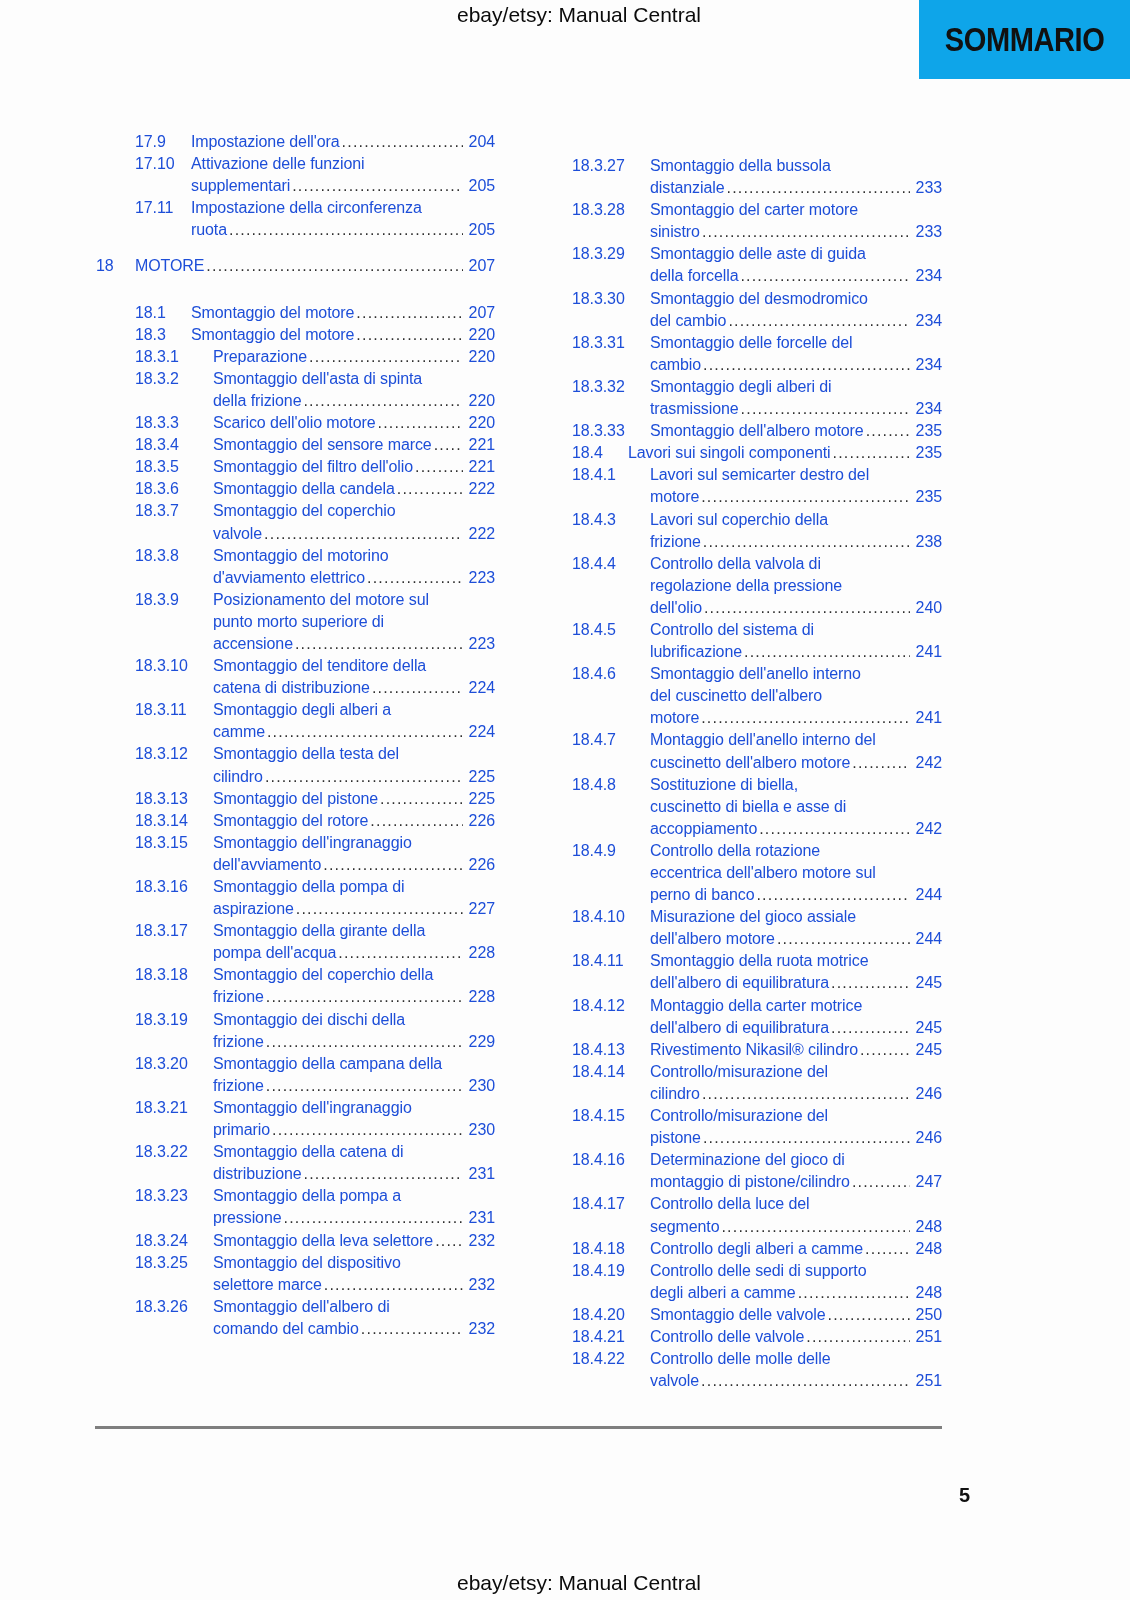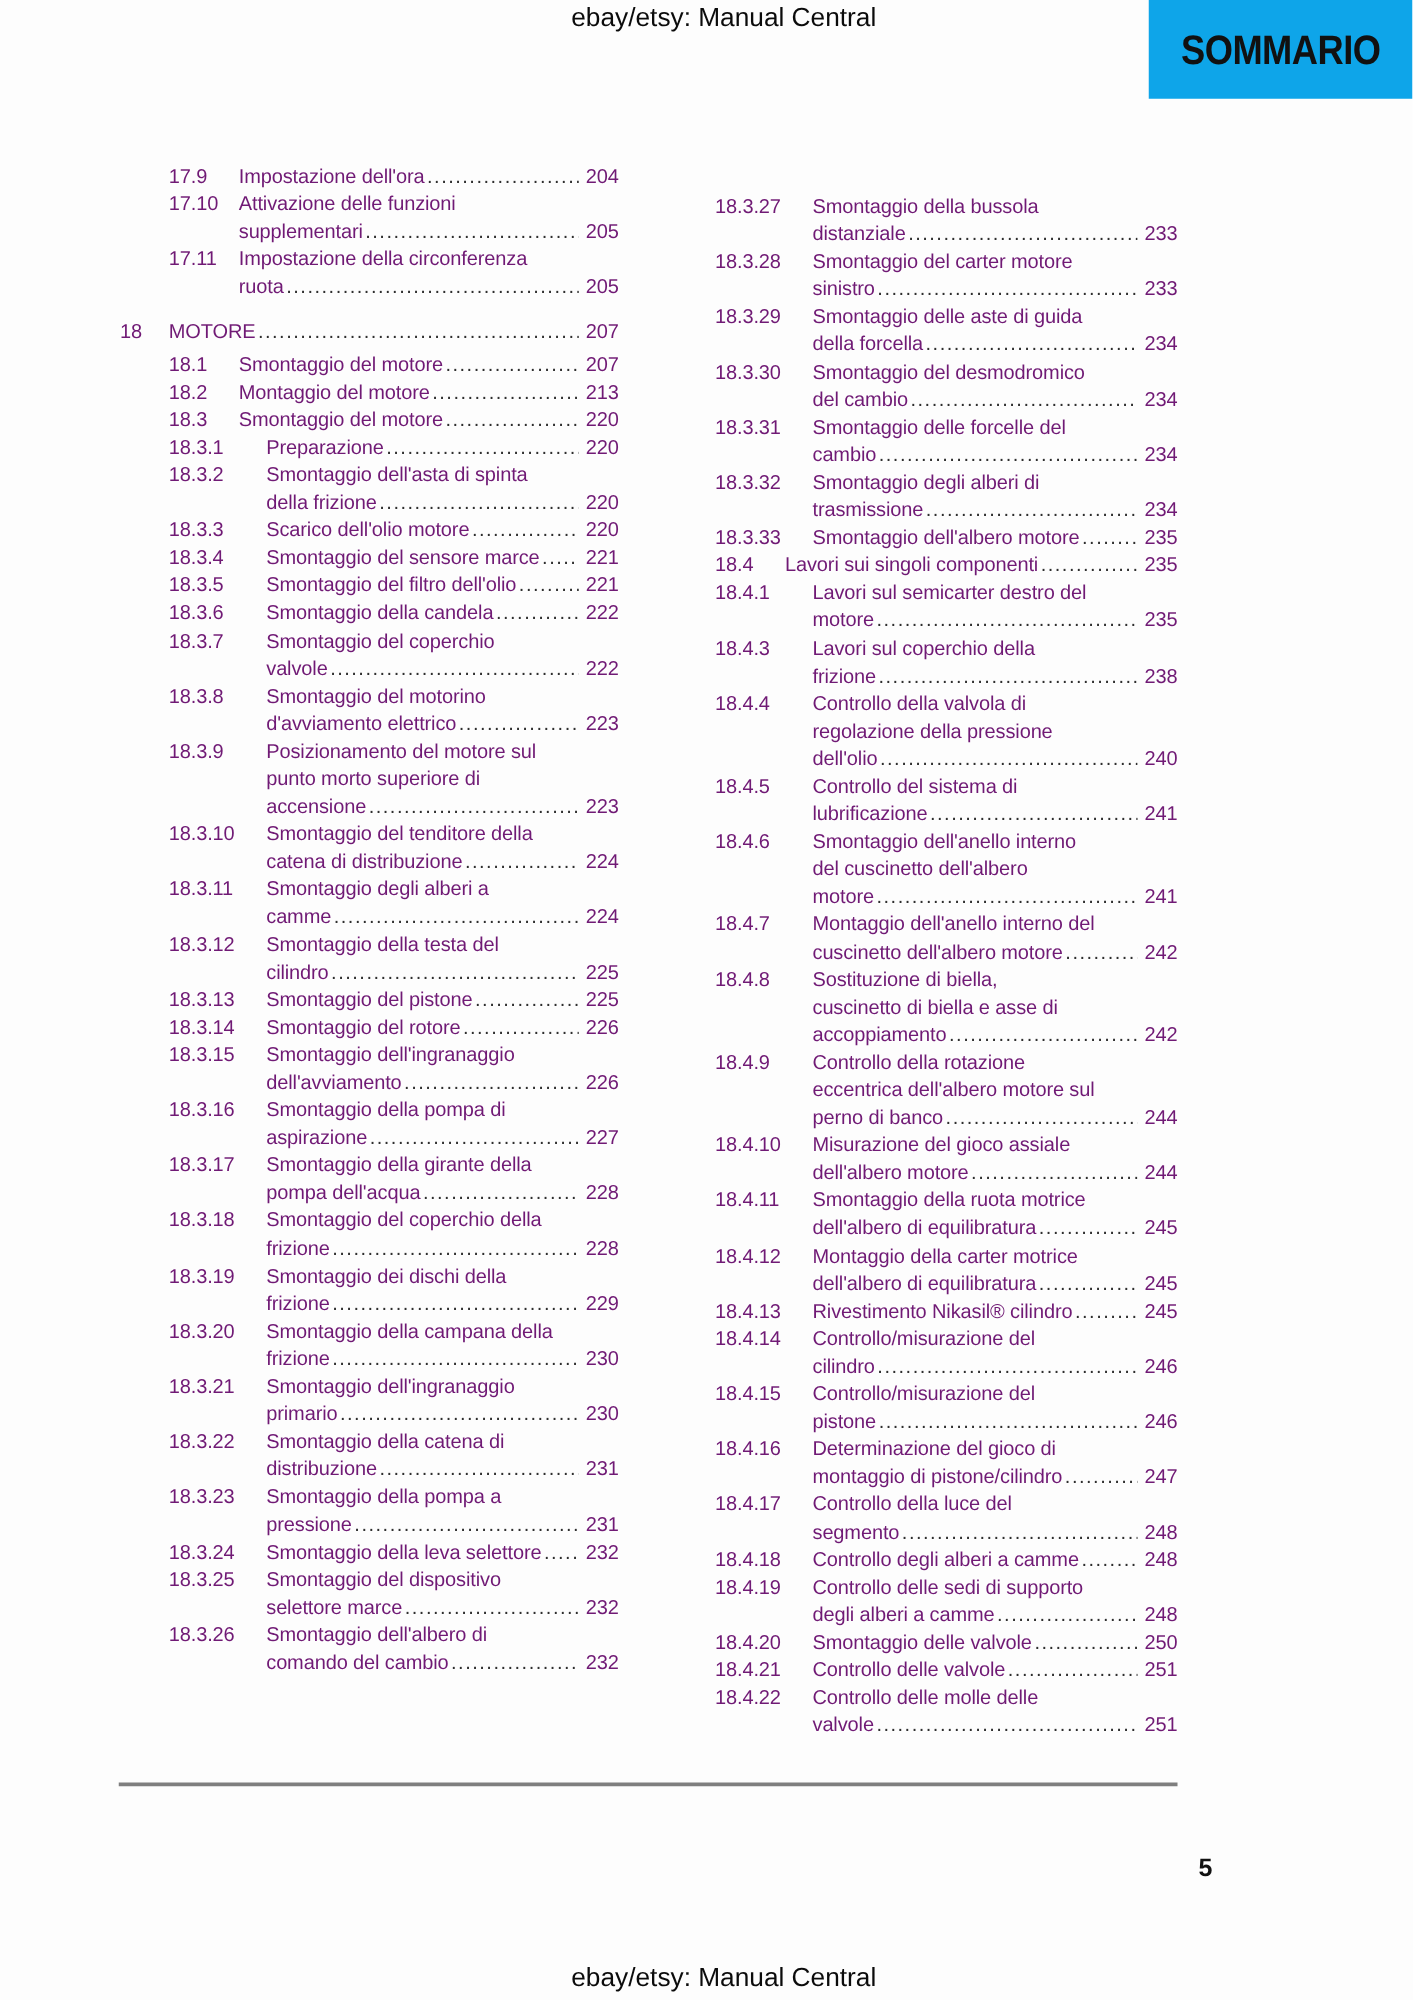--- a/index.html
+++ b/index.html
@@ -34,28 +34,28 @@
     letter-spacing: -0.5px;
     transform: scaleX(0.88);
     white-space: nowrap;
   }
   .toc-col {
     position: absolute;
     top: 131px;
     font-size: 16px;
     line-height: 22.1px;
     letter-spacing: -0.1px;
-    color: #701a75;
+    color: #1d4ed8;
   }
   .col-left  { left: 135px; width: 360px; }
   .col-right { left: 572px; width: 370px; margin-top: 24px; }
   .entry { display: flex; }
   .entry .num  { flex: 0 0 auto; }
   .entry .body { flex: 1 1 auto; min-width: 0; }
-  .lvl1 { margin: 14px 0 4px -39px; }
+  .lvl1 { margin: 14px 0 24px -39px; }
   .lvl1 .num { width: 39px; }
   .lvl2 .num { width: 56px; }
   .lvl3 .num { width: 78px; }
   .tline { white-space: nowrap; }
   .lastline { display: flex; align-items: baseline; }
   .lastline .ttl { flex: 0 0 auto; white-space: nowrap; }
   .dots {
     flex: 1 1 auto;
     overflow: hidden;
     white-space: nowrap;
@@ -147,30 +147,20 @@
         <span class="num">18.1</span>
         <div class="body">
           <div class="tline lastline">
             <span class="ttl">Smontaggio del motore</span>
             <span class="dots"></span>
             <span class="pg">207</span>
           </div>
         </div>
       </div>
       <div class="entry lvl2">
-        <span class="num">18.2</span>
-        <div class="body">
-          <div class="tline lastline">
-            <span class="ttl">Montaggio del motore</span>
-            <span class="dots"></span>
-            <span class="pg">213</span>
-          </div>
-        </div>
-      </div>
-      <div class="entry lvl2">
         <span class="num">18.3</span>
         <div class="body">
           <div class="tline lastline">
             <span class="ttl">Smontaggio del motore</span>
             <span class="dots"></span>
             <span class="pg">220</span>
           </div>
         </div>
       </div>
       <div class="entry lvl3">

